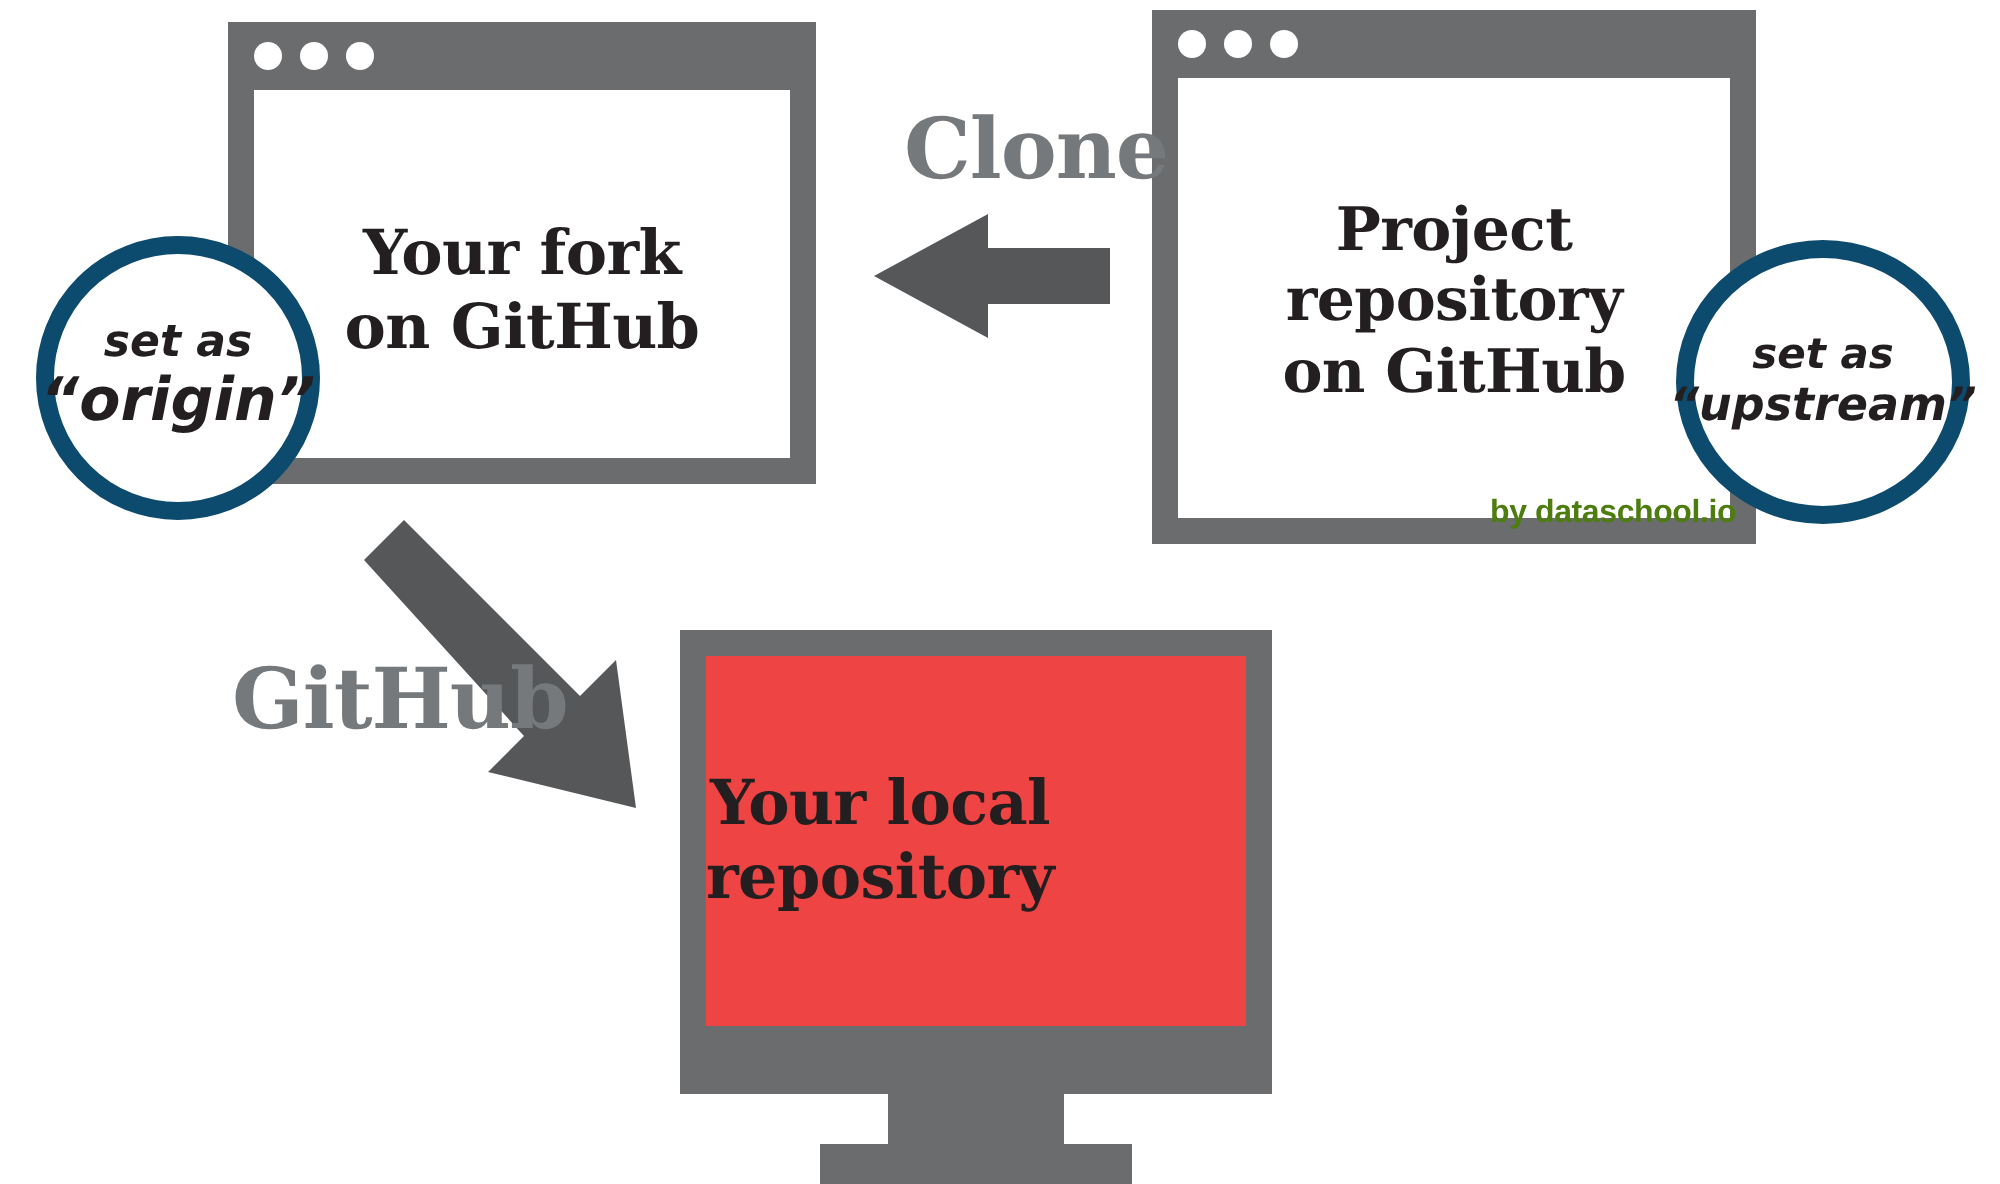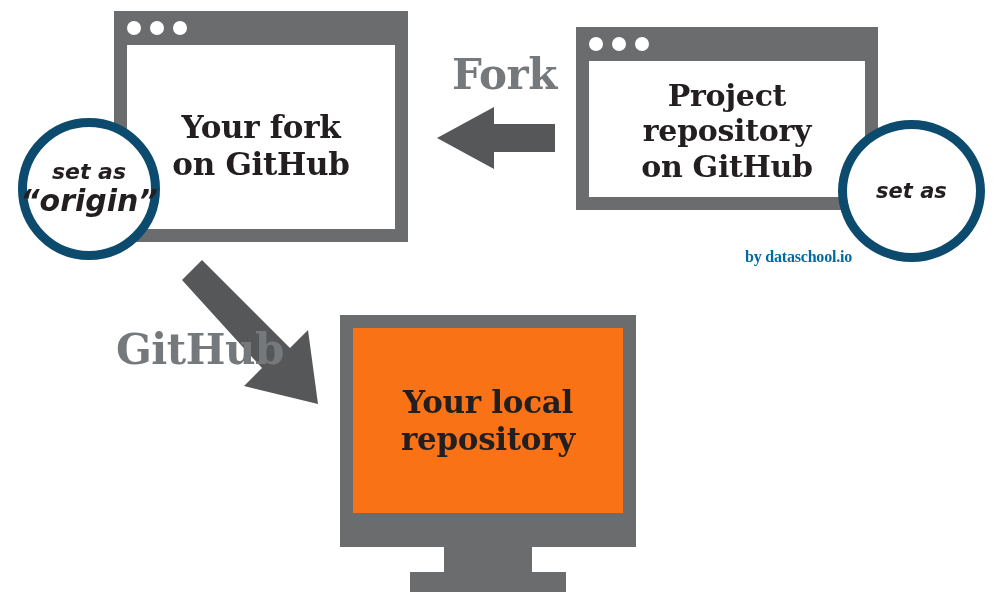--- a/index.html
+++ b/index.html
@@ -62,24 +62,23 @@
     letter-spacing: -0.3px;
   }
 
   
   .monitor-frame {
     position: absolute;
     background: #6a6c6e;
   }
   .monitor-screen {
     position: absolute;
-    background: #f97316;
-    display: flex;
-    align-items: center;
-    justify-content: center;
+    background: #ef4444;
+    display: flex;
+    align-items: center;
   }
   .monitor-neck {
     position: absolute;
     background: #6a6c6e;
   }
   .monitor-base {
     position: absolute;
     background: #6a6c6e;
   }
 
@@ -117,23 +116,23 @@
 
   
   .arrow-svg {
     position: absolute;
     overflow: visible;
   }
 
   
   .credit {
     position: absolute;
-    font-family: Liberation Serif, serif;
-    font-weight: bold;
-    color: #0369a1;
+    font-family: Liberation Sans, sans-serif;
+    font-weight: bold;
+    color: #4d7c0f;
     white-space: nowrap;
     letter-spacing: -0.2px;
   }
 </style>
 </head>
 <body>
 
 <div id="canvas">
 
   <div class="browser" style="left:114px; top:11px; width:294px; height:231px;">
@@ -143,39 +142,39 @@
       <span class="dot"></span>
     </div>
     <div class="browser-screen">
       <div class="screen-text" style="font-size:31px; margin-top:18px;">
         <div>Your fork</div>
         <div>on GitHub</div>
       </div>
     </div>
   </div>
 
-  <div class="browser" style="left:576px; top:27px; width:302px; height:183px;">
+  <div class="browser" style="left:576px; top:5px; width:302px; height:267px;">
     <div class="browser-titlebar">
       <span class="dot"></span>
       <span class="dot"></span>
       <span class="dot"></span>
     </div>
     <div class="browser-screen">
       <div class="screen-text" style="font-size:30px; margin-top:4px;">
         <div>Project</div>
         <div>repository</div>
         <div>on GitHub</div>
       </div>
     </div>
   </div>
 
   <svg class="arrow-svg" style="left:437px; top:105px;" width="118" height="66" viewBox="0 0 118 66">
     <polygon points="0,33 57,2 57,19 118,19 118,47 57,47 57,64" fill="#565759"></polygon>
   </svg>
-  <div class="arrow-label" style="left:452px; top:50px; font-size:42px;">Fork</div>
+  <div class="arrow-label" style="left:452px; top:50px; font-size:42px;">Clone</div>
 
   <svg class="arrow-svg" style="left:178px; top:258px;" width="150" height="155" viewBox="0 0 150 155">
     <polygon points="4,22 24,2 112,90 130,72 140,146 66,128 84,110" fill="#565759"></polygon>
   </svg>
   <div class="arrow-label" style="left:116px; top:325px; font-size:42px;">GitHub</div>
 
   <div class="monitor-frame" style="left:340px; top:315px; width:296px; height:232px;"></div>
   <div class="monitor-screen" style="left:353px; top:328px; width:270px; height:185px;">
     <div class="screen-text" style="font-size:31px;">
       <div>Your local</div>
@@ -185,17 +184,18 @@
   <div class="monitor-neck" style="left:444px; top:547px; width:88px; height:25px;"></div>
   <div class="monitor-base" style="left:410px; top:572px; width:156px; height:20px;"></div>
 
   <div class="badge" style="left:18px; top:118px; width:142px; height:142px;">
     <div class="badge-line" style="font-size:22px;">set as</div>
     <div class="badge-line" style="font-size:30px;">“origin”</div>
   </div>
 
   <div class="badge" style="left:838px; top:120px; width:147px; height:142px;">
     <div class="badge-line" style="font-size:21px;">set as</div>
+    <div class="badge-line" style="font-size:23px;">“upstream”</div>
   </div>
 
   <div class="credit" style="left:745px; top:248px; font-size:16px;">by dataschool.io</div>
 
 </div>
 
 </body></html>

